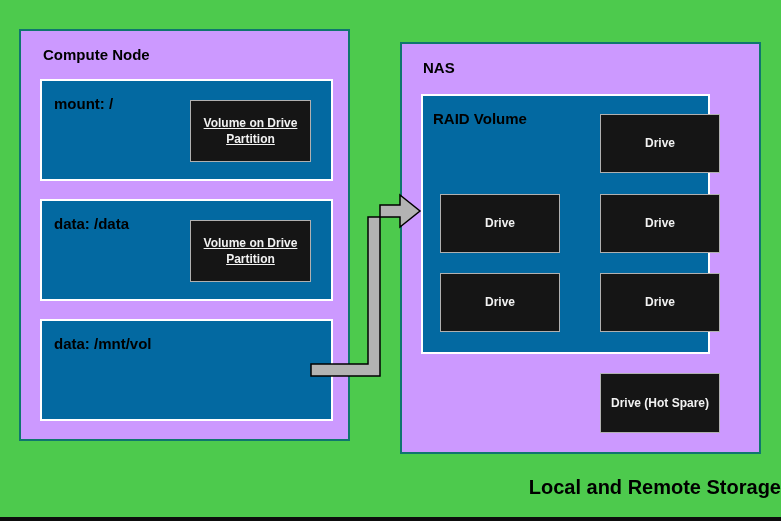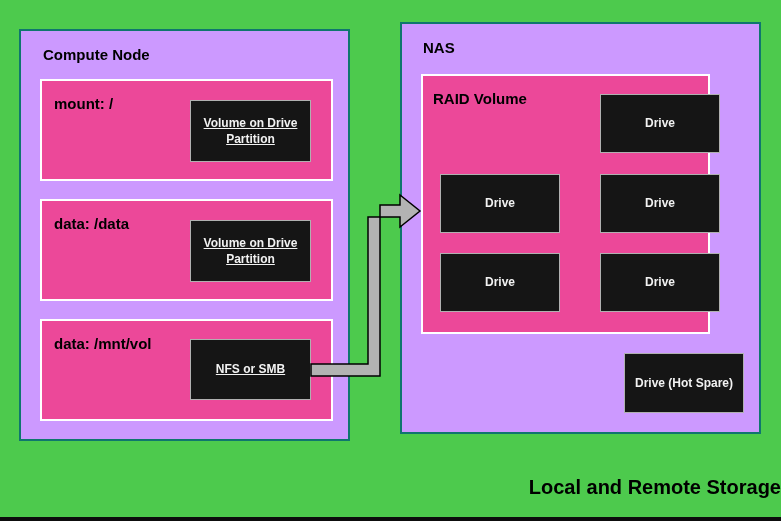--- a/index.html
+++ b/index.html
@@ -14,33 +14,33 @@
     background: #4dca4d;
     overflow: hidden;
   }
   .panel {
     position: absolute;
     background: #cc99ff;
     border: 2px solid #0f766e;
     box-sizing: border-box;
   }
   .panel-compute { left: 19px; top: 29px; width: 331px; height: 412px; }
-  .panel-nas     { left: 400px; top: 22px; width: 361px; height: 412px; }
+  .panel-nas     { left: 400px; top: 42px; width: 361px; height: 412px; }
   .panel-title {
     position: absolute;
     margin: 0;
     font-size: 15px;
     color: #000;
     white-space: nowrap;
   }
   .panel-compute > .panel-title { left: 22px; top: 15px; }
   .panel-nas > .panel-title     { left: 21px; top: 15px; }
   .volume-box {
     position: absolute;
-    background: #ec4899;
+    background: #0369a1;
     border: 2px solid #ffffff;
     box-sizing: border-box;
   }
   .mount-box { left: 19px; width: 293px; height: 102px; }
   .mount-0 { top: 48px; }
   .mount-1 { top: 168px; }
   .mount-2 { top: 288px; }
   .mount-label {
     position: absolute;
     left: 12px;
@@ -74,21 +74,21 @@
     padding: 0 6px;
   }
   .mount-device { left: 148px; top: 19px; width: 121px; height: 62px; text-decoration: underline; }
   .mount-2 .mount-device { top: 18px; height: 61px; }
   .drive { width: 120px; height: 59px; }
   .drive-0 { left: 177px; top: 18px; }
   .drive-1 { left: 17px;  top: 98px; }
   .drive-2 { left: 177px; top: 98px; }
   .drive-3 { left: 17px;  top: 177px; }
   .drive-4 { left: 177px; top: 177px; }
-  .hot-spare { left: 198px; top: 329px; width: 120px; height: 60px; white-space: nowrap; margin-left: 24px; }
+  .hot-spare { left: 198px; top: 329px; width: 120px; height: 60px; white-space: nowrap; }
   .arrow-svg {
     position: absolute;
     left: 0; top: 0;
     width: 781px; height: 521px;
     pointer-events: none;
     z-index: 5;
   }
   .diagram-title {
     position: absolute;
     left: 0; right: 0;
@@ -118,21 +118,20 @@
       <div class="device mount-device">Volume on Drive Partition</div>
     </div>
 
     <div class="volume-box mount-box mount-1">
       <span class="mount-label">data: /data</span>
       <div class="device mount-device">Volume on Drive Partition</div>
     </div>
 
     <div class="volume-box mount-box mount-2">
       <span class="mount-label">data: /mnt/vol</span>
-      <div class="device mount-device">NFS or SMB</div>
     </div>
   </section>
 
   <section class="panel panel-nas">
     <h2 class="panel-title">NAS</h2>
 
     <div class="volume-box raid-box">
       <h3 class="raid-title">RAID Volume</h3>
       <div class="device drive drive-0">Drive</div>
       <div class="device drive drive-1">Drive</div>

